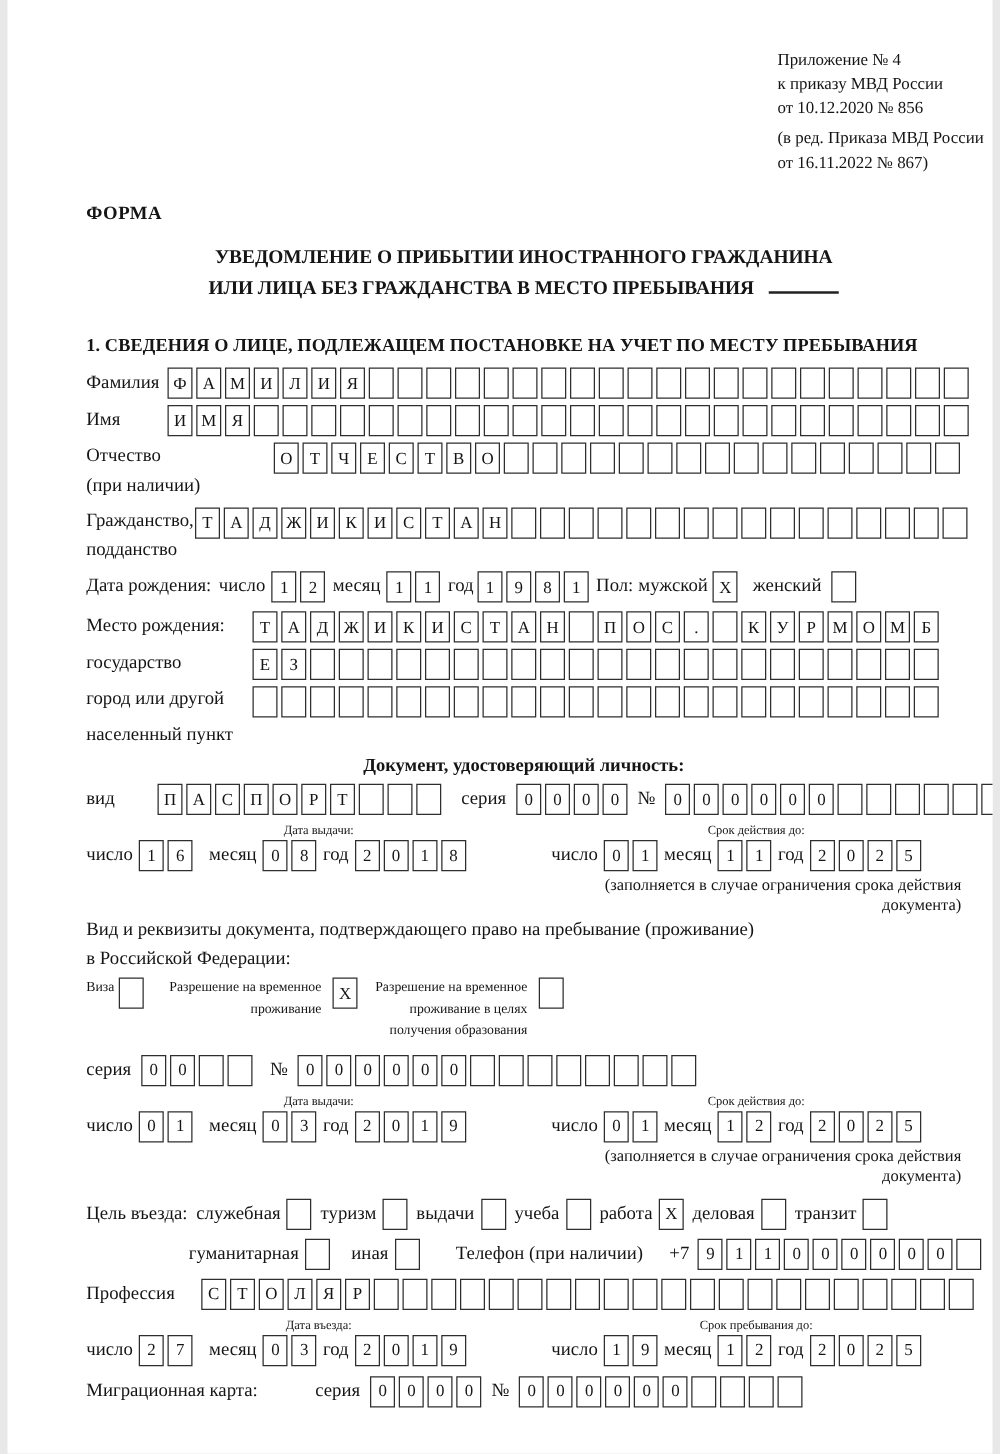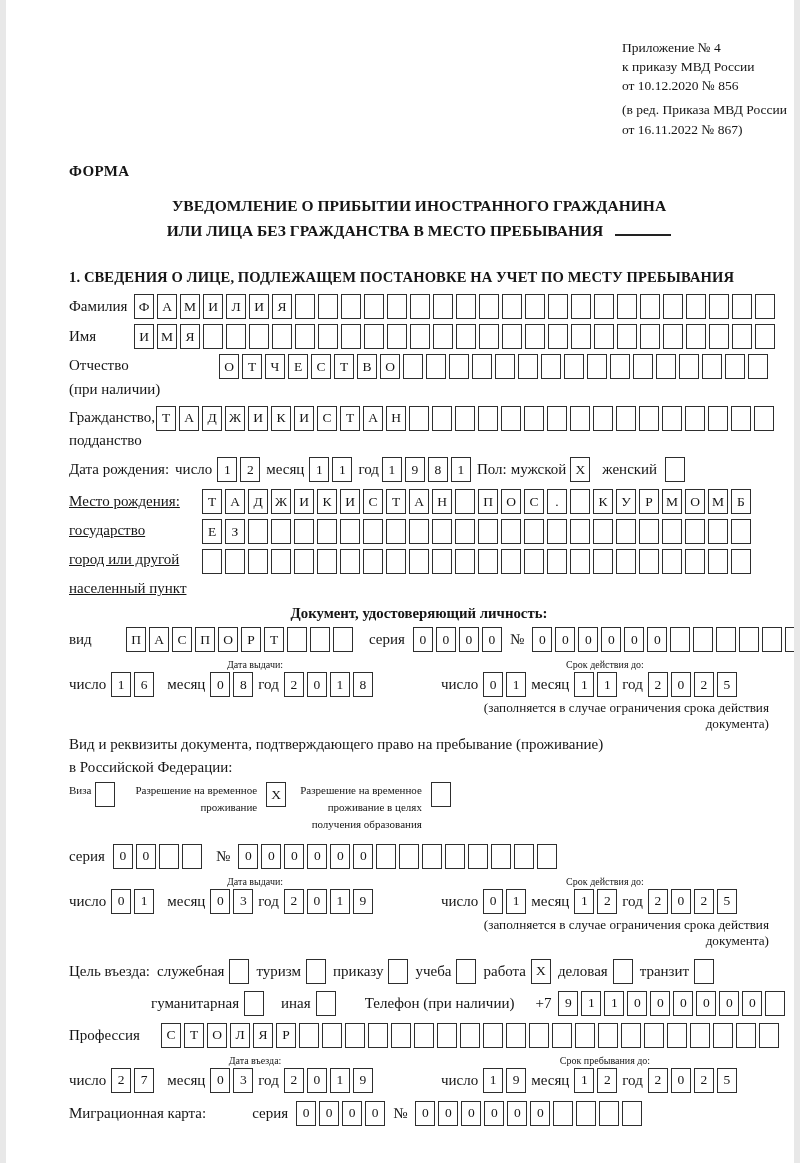--- a/index.html
+++ b/index.html
@@ -43,21 +43,21 @@
   .plain{font-size:15px;margin-top:9px;}
   
   .optrow{display:flex;align-items:flex-start;margin-top:8px;}
   .opt{display:flex;align-items:flex-start;gap:9px;}
   .opt .olbl{font-size:11px;line-height:1.55;text-align:right;}
   
   .twocol{display:flex;margin-top:5px;}
   .twocol .labcol{flex:none;font-size:15px;}
   .twocol .cellcol{flex:none;}
   .cellcol .cells{margin-bottom:5px;display:flex;}
-  .bp-lab{width:133px;line-height:29px;text-decoration:underline;}
+  .bp-lab{width:133px;line-height:29px;}
   .purpose{display:flex;align-items:center;gap:7px;margin-top:10px;flex-wrap:nowrap;}
   .purpose .plbl{font-size:15px;white-space:nowrap;}
 </style>
 </head>
 <body>
 
 <div class="page">
 
   <div class="hdr">
     <div>Приложение № 4</div>
@@ -546,21 +546,21 @@
           <span class="cell"></span>
         </span>
       </span>
     <span class="inl">
         <span class="plbl">туризм</span>
       <span class="cells">
           <span class="cell"></span>
         </span>
       </span>
     <span class="inl">
-        <span class="plbl">приказу</span>
+        <span class="plbl">выдачи</span>
       <span class="cells">
           <span class="cell"></span>
         </span>
       </span>
     <span class="inl">
         <span class="plbl">учеба</span>
       <span class="cells">
           <span class="cell"></span>
         </span>
       </span>

